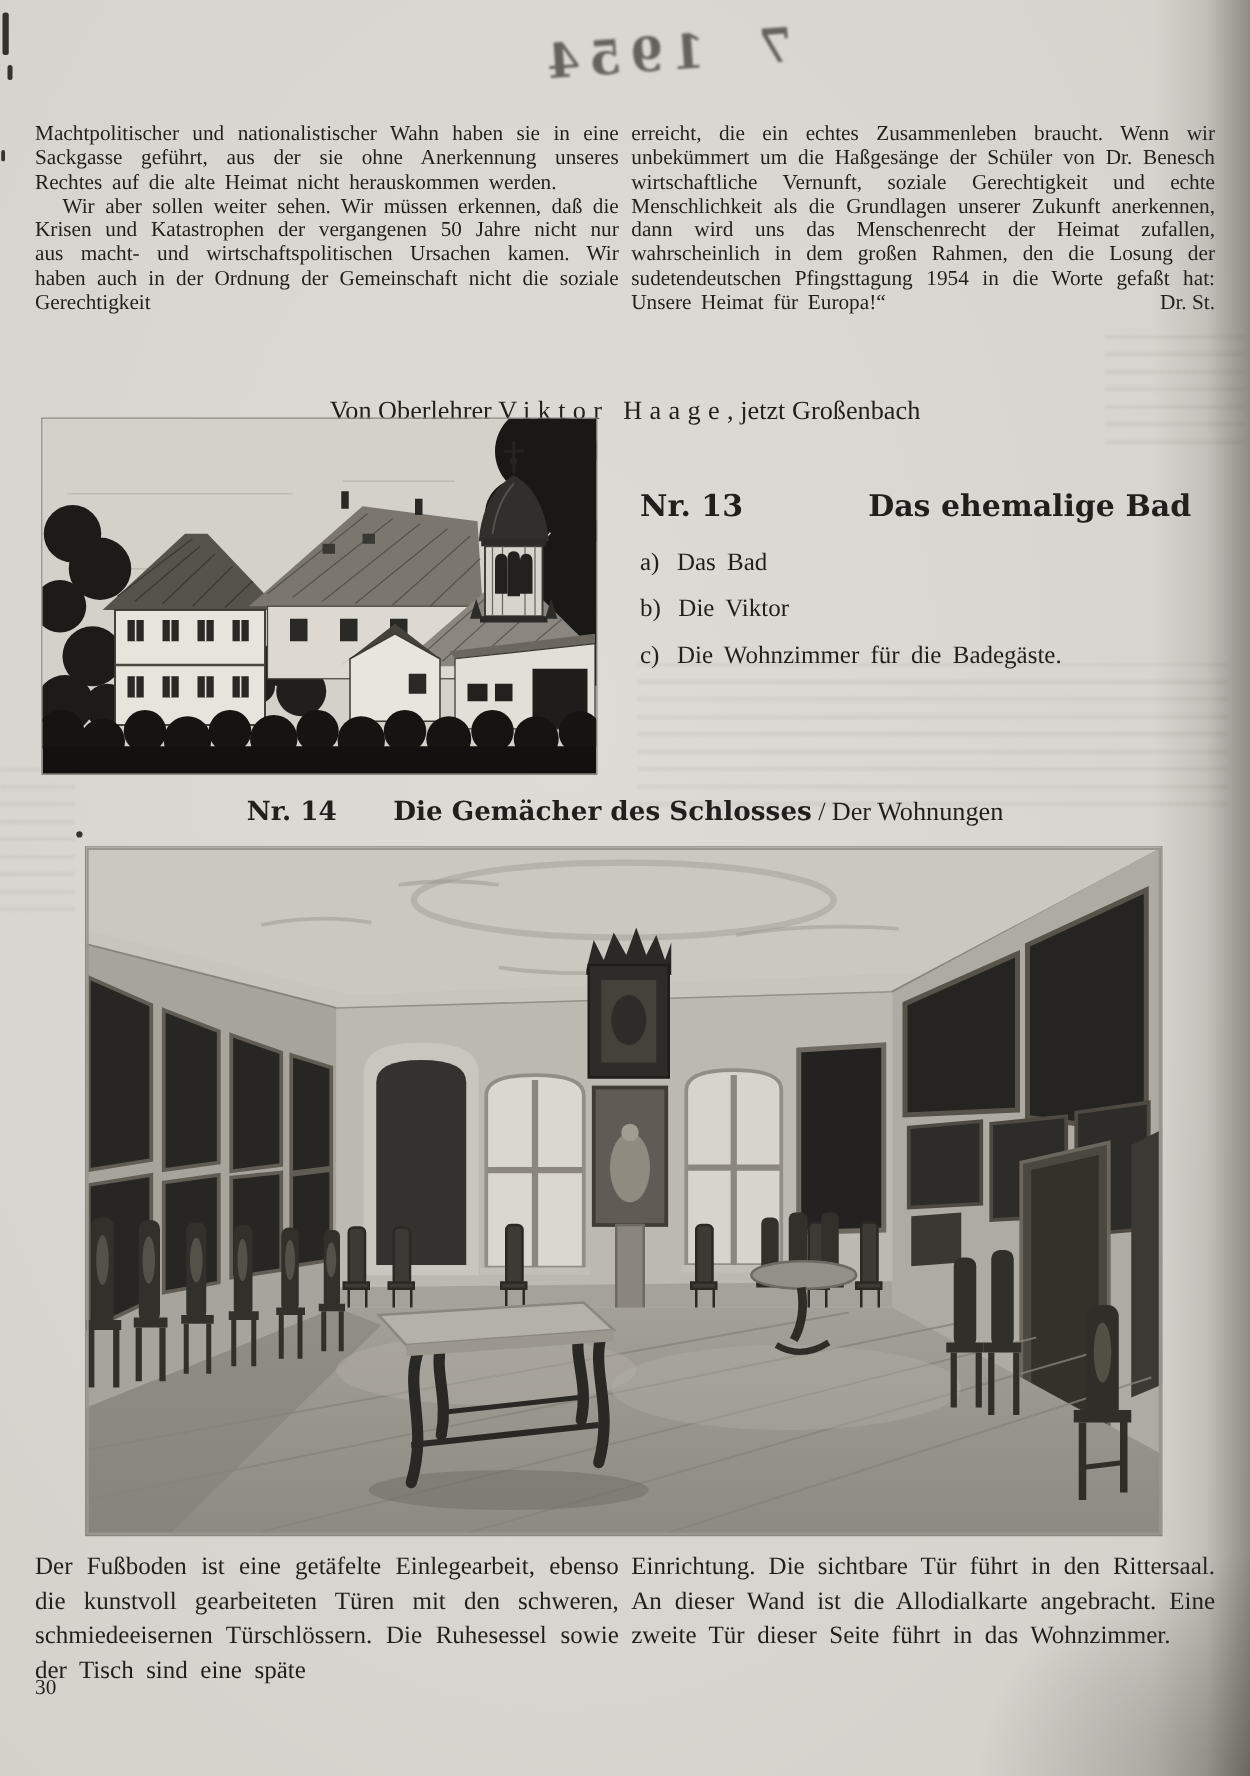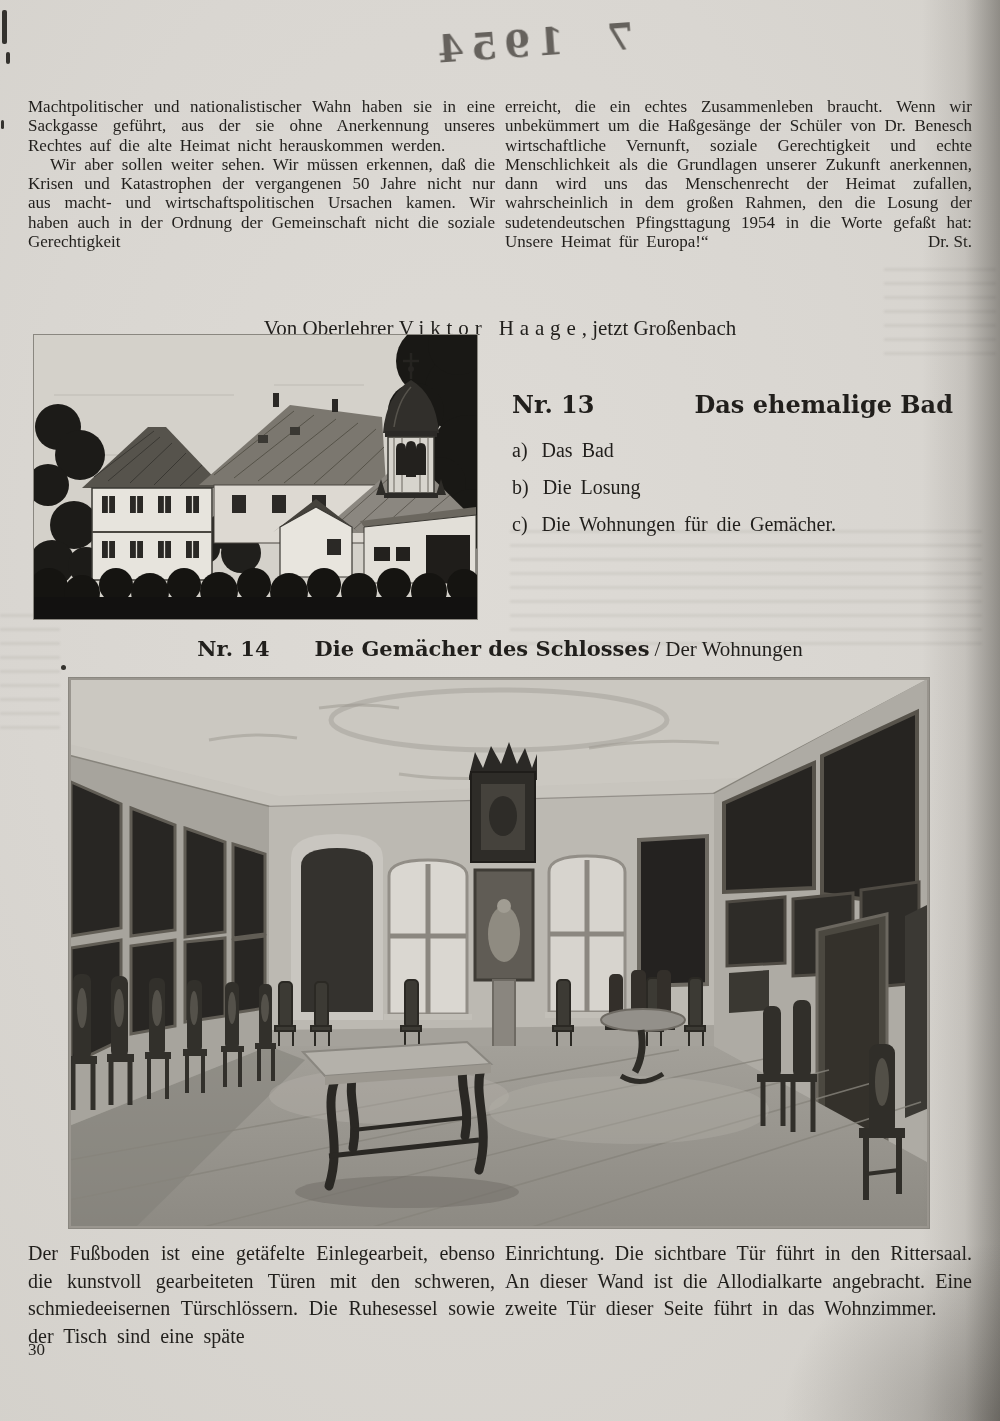--- a/index.html
+++ b/index.html
@@ -255,25 +255,25 @@
       <span>Nr. 13</span>
       <span>Das ehemalige Bad</span>
     </div>
     <div class="fig13-items">
       <div class="fig13-item">
         <span>a)</span>
         <span>Das Bad</span>
       </div>
       <div class="fig13-item">
         <span>b)</span>
-        <span>Die Losung</span>
+        <span>Die Viktor</span>
       </div>
       <div class="fig13-item">
         <span>c)</span>
-        <span>Die Wohnungen für die Gemächer.</span>
+        <span>Die Wohnzimmer für die Badegäste.</span>
       </div>
     </div>
   </div>
 
   <div class="fig14">
     <span class="num">Nr. 14</span>
     <span class="bold">Die Gemächer des Schlosses</span>
     <span>/</span>
     <span>Der Wohnungen</span>
   </div>

